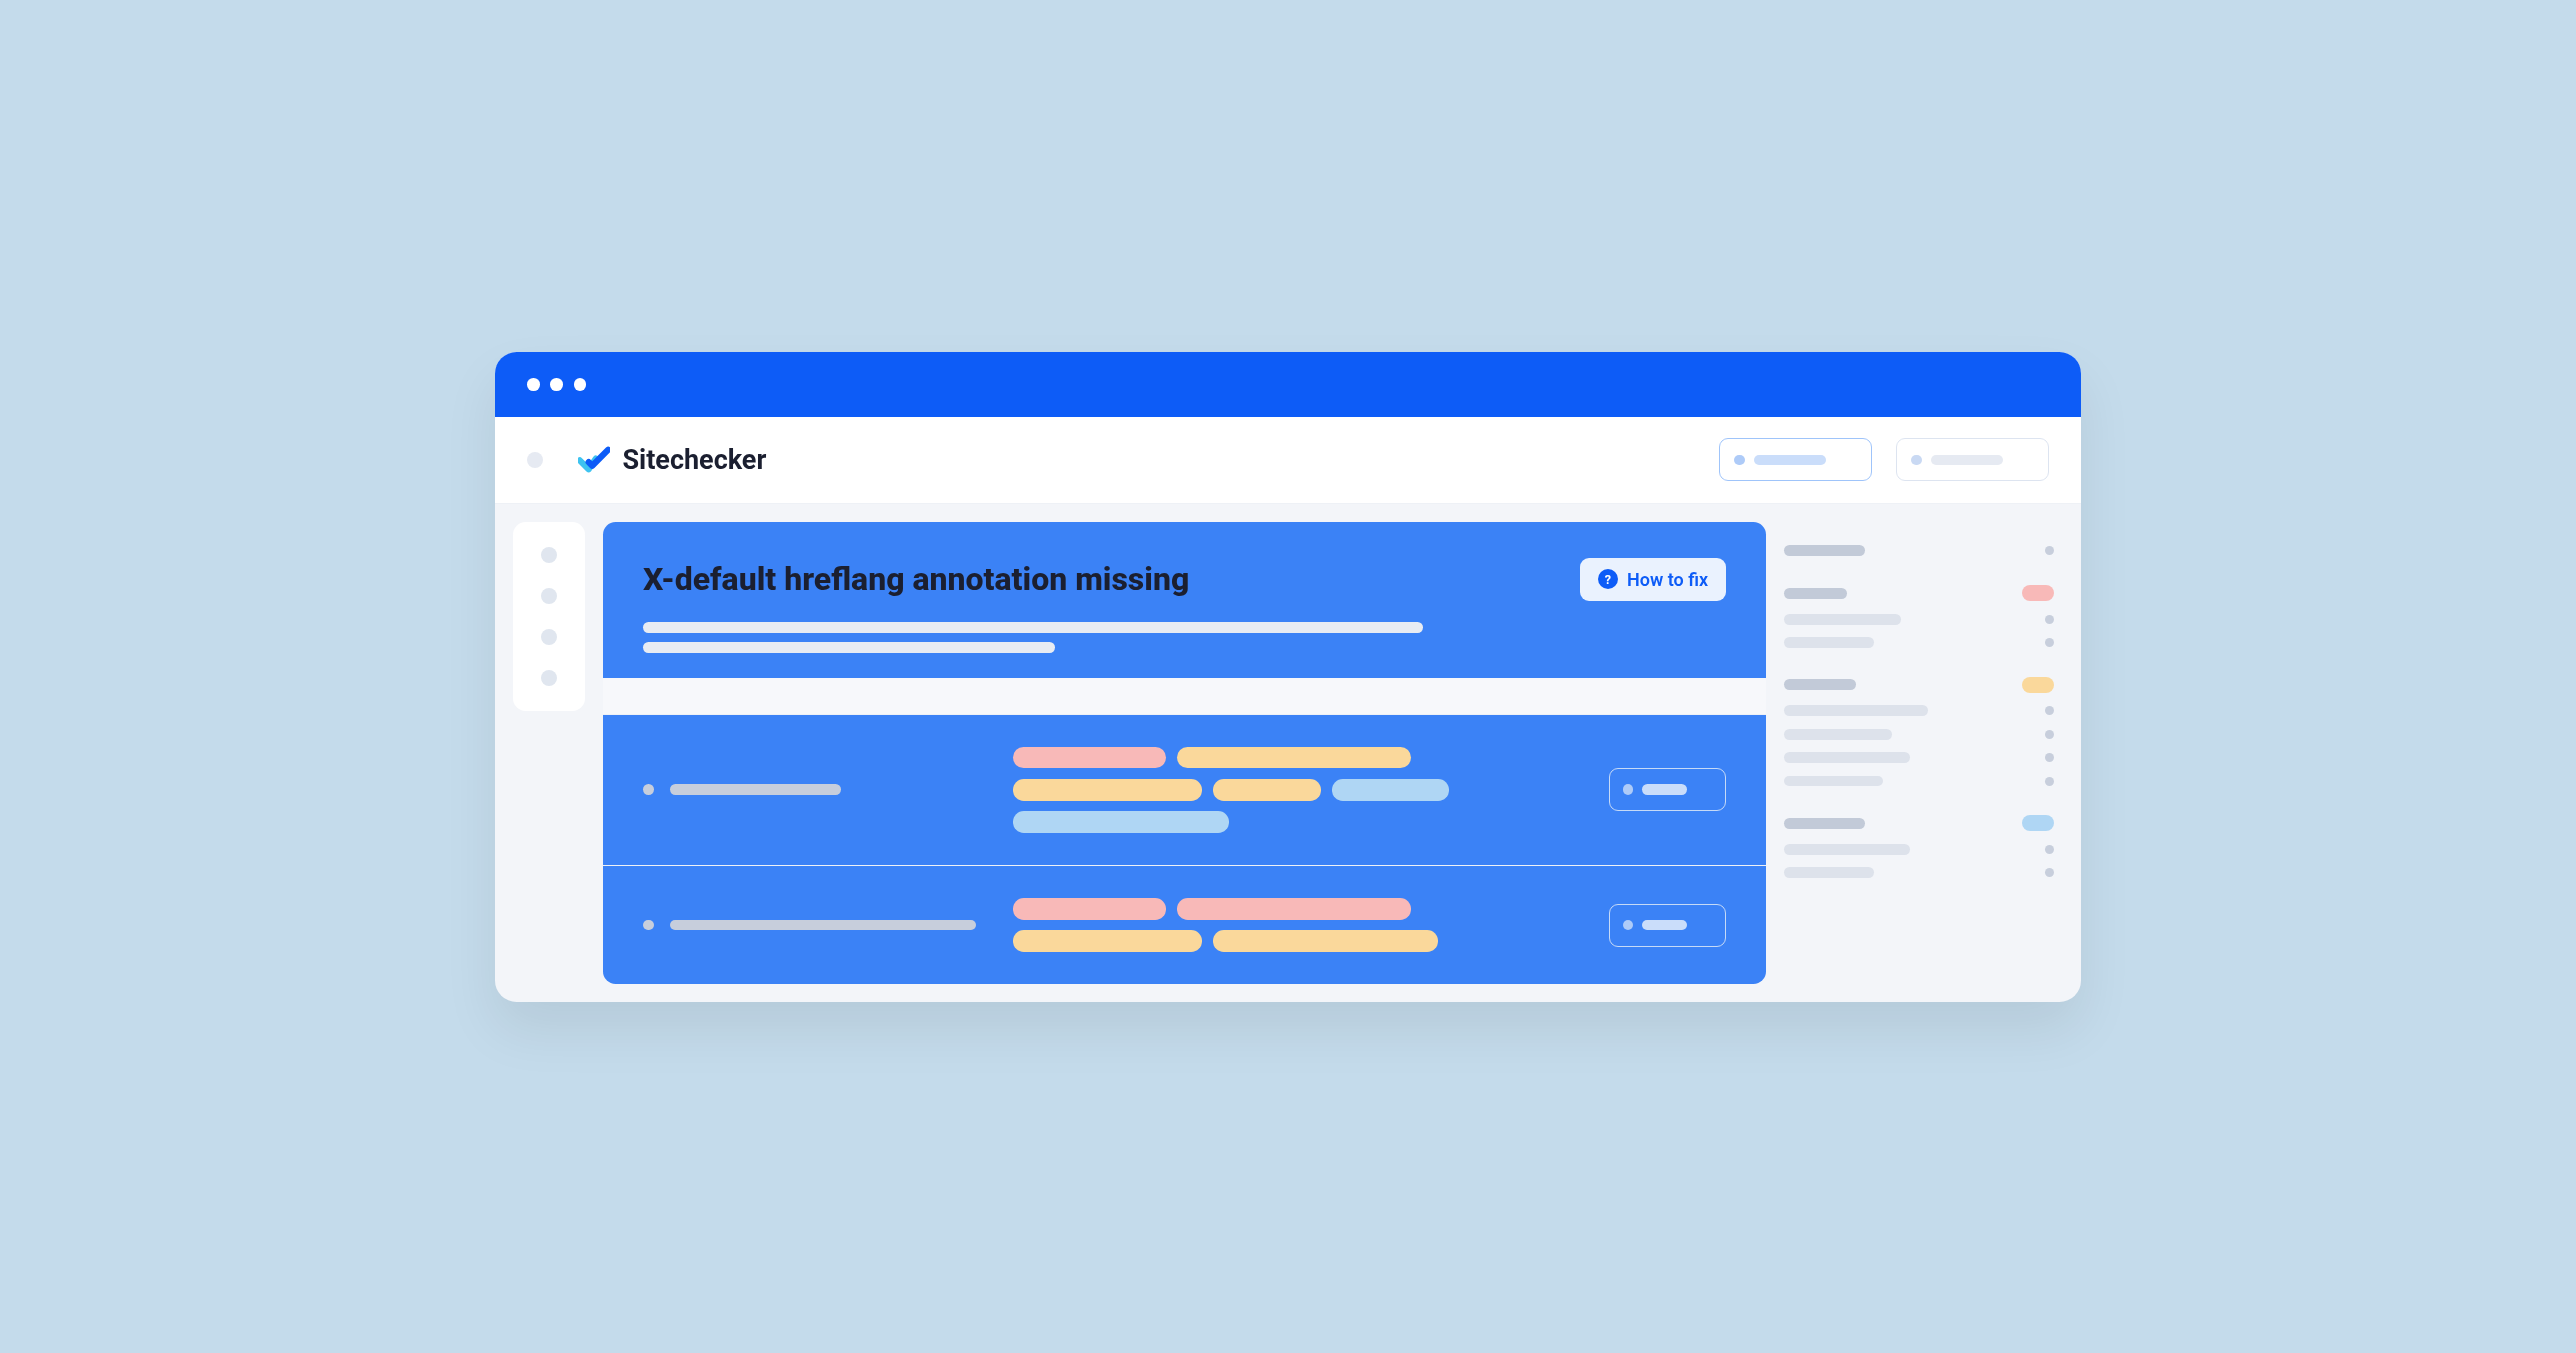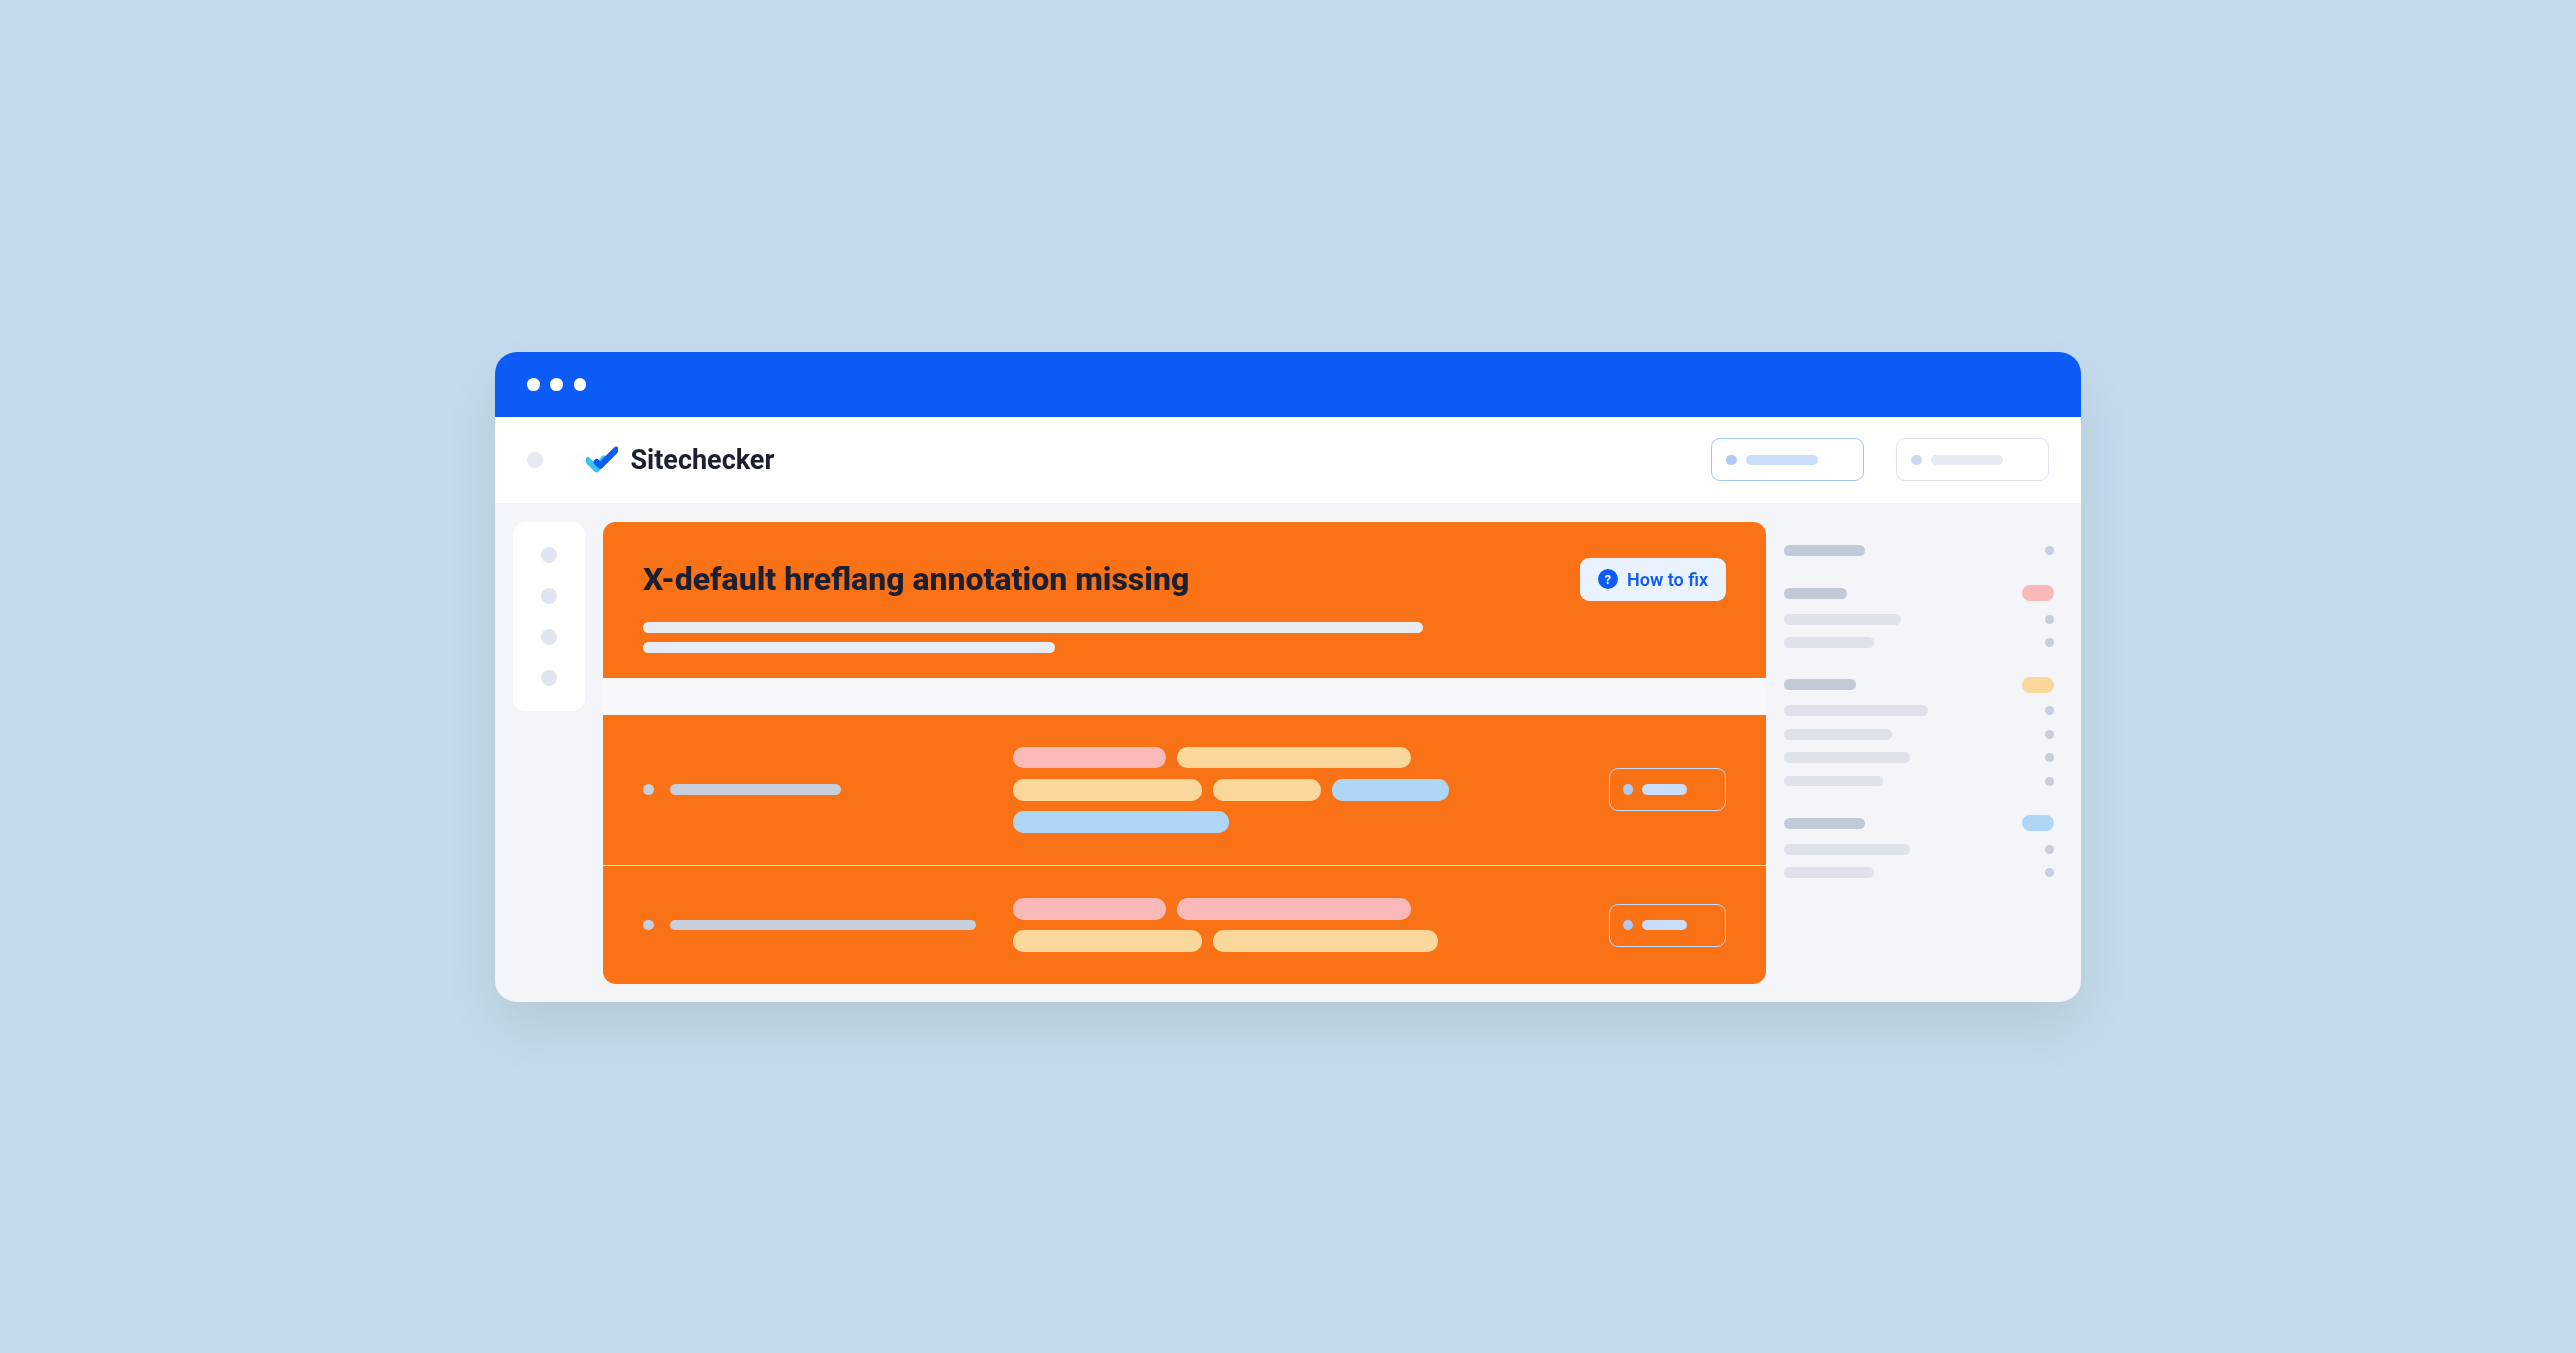--- a/index.html
+++ b/index.html
@@ -27,21 +27,21 @@
     padding: 0 32px;
     gap: 10.8px;
   }
   .dot { width: 12.6px; height: 12.6px; border-radius: 50%; background: #fff; }
   .header {
     background: #fff;
     height: 87px;
     display: flex;
     align-items: center;
     padding: 0 32px;
-    gap: 32px;
+    gap: 24px;
     border-bottom: 0.9px solid #EEF1F6;
   }
   .menu-dot { width: 16px; height: 16px; border-radius: 50%; background: #E6EAF2; }
   .logo-wrap { display: flex; align-items: center; gap: 12.6px; margin-left: 10.8px; }
   .logo-text { font-size: 27px; font-weight: 700; color: #1B1F30; }
   .spacer { flex: 1; }
   .pill-btn {
     height: 43px; width: 153px;
     border: 1.8px solid #DDE4F0; border-radius: 9px;
     display: flex; align-items: center; padding: 0 14.4px; gap: 9px;
@@ -53,21 +53,21 @@
   .pill-btn.primary .sm-bar { background: #CADDFA; }
   .body { display: flex; }
   .nav {
     width: 72px; background: #fff; margin: 18px 0 18px 18px;
     border-radius: 12.6px; padding: 25px 0;
     display: flex; flex-direction: column; align-items: center; gap: 25px;
     align-self: flex-start;
   }
   .nav-dot { width: 16px; height: 16px; border-radius: 50%; background: #E0E6EF; }
   .main { flex: 1; padding: 18px; display: flex; gap: 18px; }
-  .content { flex: 1; background: #f97316; border-radius: 12.6px; overflow: hidden; }
+  .content { flex: 1; background: #3b82f6; border-radius: 12.6px; overflow: hidden; }
   .card-head { padding: 36px 40px 25px; }
   .title-row { display: flex; align-items: center; gap: 18px; }
   .title { font-size: 32px; font-weight: 800; color: #1B1F30; flex: 1; }
   .howfix {
     background: #EAF2FE; color: #0D5CF7; font-weight: 600; font-size: 18px;
     padding: 10.8px 18px; border-radius: 9px; display: flex; align-items: center; gap: 9px;
   }
   .q-icon {
     width: 20px; height: 20px; border-radius: 50%; background: #0D5CF7;
     color: #fff; display: flex; align-items: center; justify-content: center;

